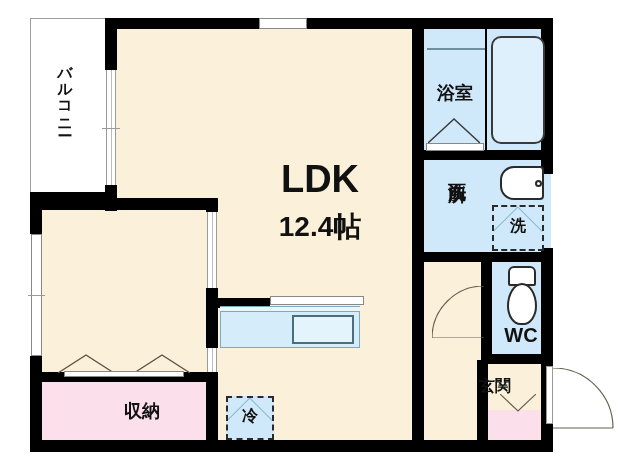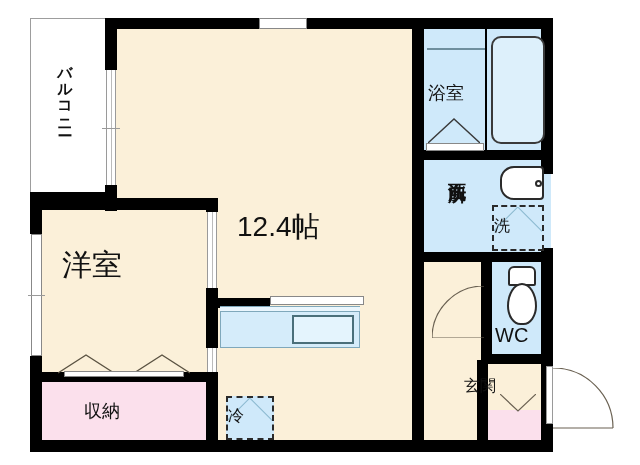--- a/index.html
+++ b/index.html
@@ -26,21 +26,22 @@
   .fill-pink   { background: #fbe0ec; }
   .fill-white  { background: #ffffff; }
 
   
   .wall { background: #000000; }
 
   
   .label {
     position: absolute;
     color: #111111;
-    font-weight: normal;
+    font-weight: bold;
+    text-align: center;
     white-space: nowrap;
     line-height: 1.05;
     letter-spacing: 0px;
   }
   .vlabel {
     position: absolute;
     color: #111111;
     font-weight: bold;
     writing-mode: vertical-rl;
     text-orientation: upright;
@@ -309,19 +310,19 @@
 
   <div class="ab wall" style="left:218px; top:298px; width:52px; height:10px;"></div>
   <div class="counter-top" style="left:220px; top:306px; width:140px; height:7px;"></div>
   <div class="counter" style="left:220px; top:311px; width:140px; height:37px;"></div>
   <div class="sink-basin" style="left:292px; top:315px; width:62px; height:29px;"></div>
   <div class="window" style="left:270px; top:296px; width:94px; height:9px;"></div>
 
   <div class="dashbox dashbox-x" style="left:226px; top:396px; width:48px; height:44px;"></div>
   <div class="label lbl-sm" style="left:228px; top:408px; width:44px;">冷</div>
 
+  <div class="label lbl-ldk" style="left:245px; top:160px; width:150px;">LDK</div>
   <div class="label lbl-ldk2" style="left:237px; top:212px; width:166px;">12.4帖</div>
 
-  <div class="label lbl-room" style="left:62px; top:249px; width:124px;">洋室</div>
-
-  <div class="label lbl-md" style="left:84px; top:402px; width:76px;">収納</div>
+
+  <div class="label lbl-md" style="left:104px; top:402px; width:76px;">収納</div>
 
 </div>
 
 </body></html>

